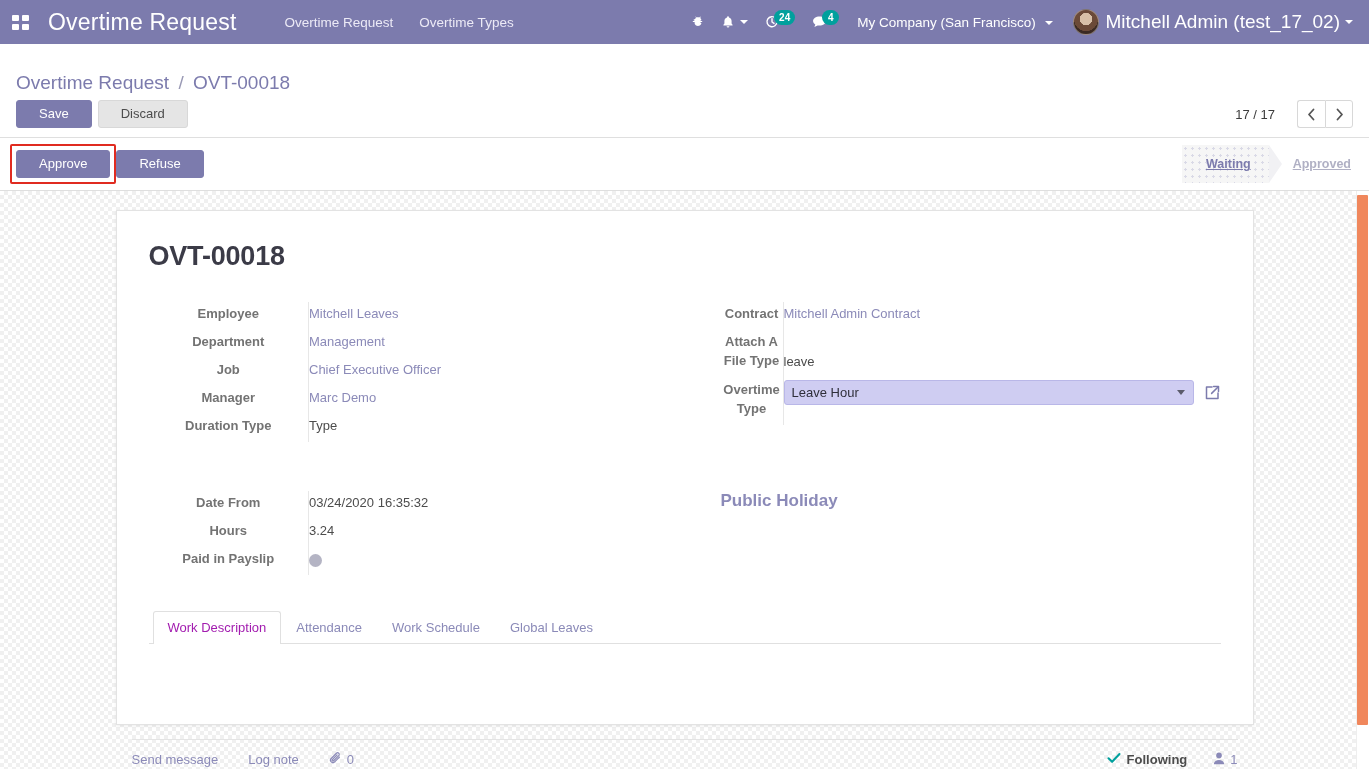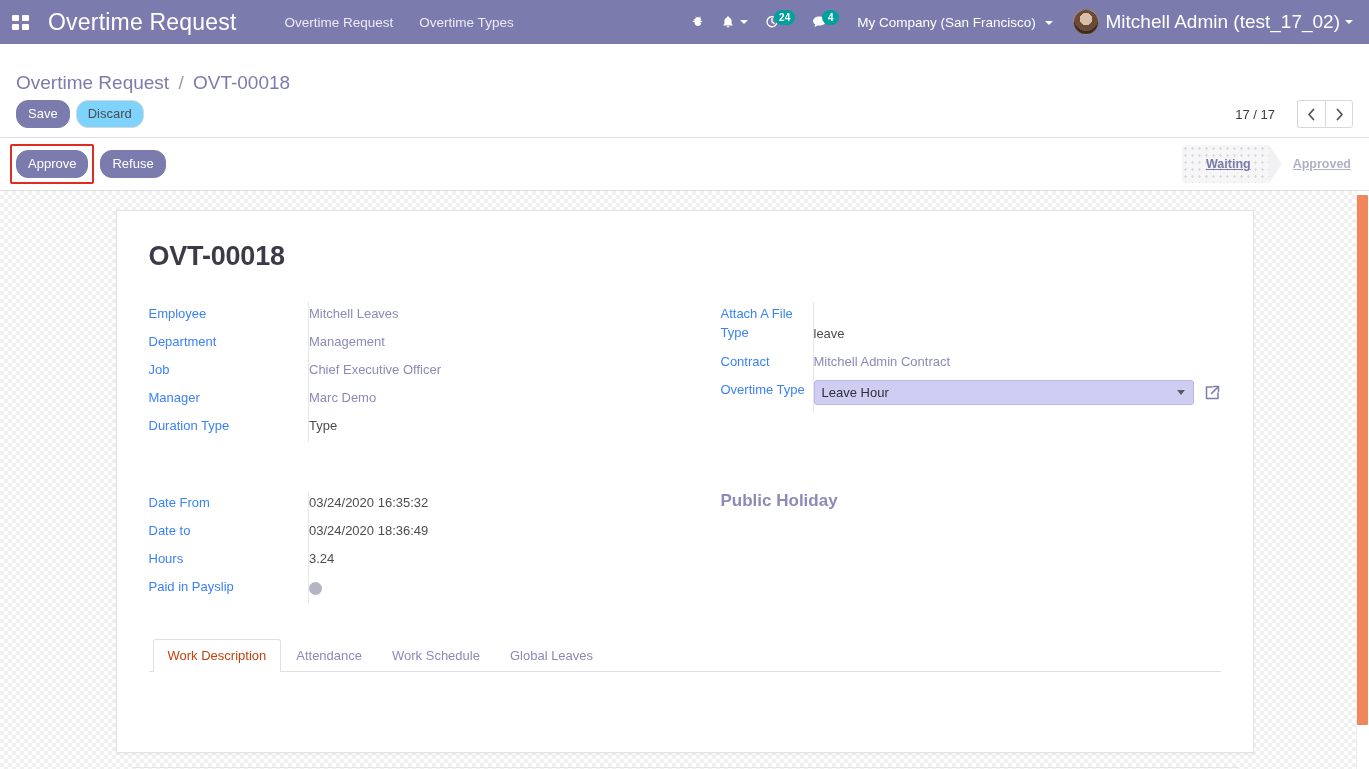--- a/index.html
+++ b/index.html
@@ -121,29 +121,29 @@
   .breadcrumb .bc-current { color: #7c7bad; }
 
   .cp-row {
     display: flex;
     align-items: center;
     padding-bottom: 9px;
   }
   .btn {
     font-size: 13px;
     line-height: 1.4;
-    padding: 4px 11px;
-    border-radius: 12px;
+    padding: 4px 22px;
+    border-radius: 3px;
     border: 1px solid transparent;
     cursor: pointer;
     white-space: nowrap;
     font-family: "Liberation Sans", sans-serif;
   }
   .btn-primary { background: #7c7bad; border-color: #7c7bad; color: #ffffff; }
-  .btn-secondary { background: #7dd3fc; border-color: #d8d8d8; color: #4c4c4c; }
+  .btn-secondary { background: #e5e5e5; border-color: #d8d8d8; color: #4c4c4c; }
   .btn + .btn { margin-left: 6px; }
 
   .cp-right { margin-left: auto; display: flex; align-items: center; }
   .pager-text { font-size: 13px; color: #3c3c3c; margin-right: 22px; white-space: nowrap; }
   .pager-btns { display: flex; }
   .pager-btn {
     width: 28px; height: 28px;
     background: #fff;
     border: 1px solid #d8d8d8;
     display: flex; align-items: center; justify-content: center;
@@ -162,21 +162,21 @@
     padding: 6px 0 6px 12px;
     position: relative;
     min-height: 39px;
     z-index: 15;
   }
   .approve-wrap {
     position: relative;
     padding: 4px;
     border: 2px solid #e02b20;
     border-radius: 2px;
-    margin-right: 6px;
+    margin-right: 0;
     margin-left: -2px;
   }
   .statusbar {
     margin-left: auto;
     display: flex;
     align-items: stretch;
     height: 38px;
     margin-top: -6px;
     margin-bottom: -6px;
     margin-right: 0;
@@ -255,24 +255,25 @@
     display: flex;
     gap: 0;
   }
   .col { width: 50%; }
   .col.right { padding-left: 36px; }
 
   table.fields { border-collapse: collapse; width: 100%; }
   table.fields td { vertical-align: top; padding: 2px 0 7px 0; font-size: 13px; }
   td.lbl {
     width: 160px;
-    font-weight: normal;
-    color: #3b82f6;
+    font-weight: bold;
+    color: #737373;
     padding-right: 10px;
     line-height: 19px;
+    text-align: center;
   }
   td.val {
     color: #4c4c4c;
     border-left: 1px solid #e7e7e7;
     padding-left: 14px;
     line-height: 19px;
   }
   .link-val { color: #8b8ab8; cursor: pointer; }
 
   .bool-toggle {
@@ -289,21 +290,21 @@
   select.field-select {
     appearance: none;
     -webkit-appearance: none;
     background: #cfcdf2;
     border: 1px solid #b9b7e8;
     border-radius: 3px;
     color: #2f2f3a;
     font-size: 13px;
     font-family: "Liberation Sans", sans-serif;
     padding: 4px 22px 4px 7px;
-    width: 380px;
+    width: 410px;
     height: 25px;
     cursor: pointer;
   }
   .sel-caret {
     margin-left: -17px;
     width: 0; height: 0;
     border-left: 4px solid transparent;
     border-right: 4px solid transparent;
     border-top: 5px solid #5b5b6b;
     pointer-events: none;
@@ -330,21 +331,21 @@
     padding: 8px 14px 9px 14px;
     font-size: 13px;
     color: #8b8ab8;
     cursor: pointer;
     border: 1px solid transparent;
     border-bottom: none;
     margin-bottom: -1px;
     white-space: nowrap;
   }
   .tab.active {
-    color: #c2410c;
+    color: #a21caf;
     background: #ffffff;
     border-color: #e0e0e0;
     border-radius: 3px 3px 0 0;
   }
   .tab-pane { min-height: 54px; }
 
   
   .chatter {
     width: 1138px;
     margin: 14px auto 0 auto;
@@ -530,26 +531,26 @@
             <td class="val">Type</td>
           </tr>
         </tbody>
           </table>
       </div>
 
       <div class="col right">
         <table class="fields">
           <tbody>
               <tr>
+            <td class="lbl">Contract</td>
+            <td class="val"><span class="link-val">Mitchell Admin Contract</span></td>
+          </tr>
+          <tr>
             <td class="lbl" style="padding-bottom:4px;">Attach A File Type</td>
             <td class="val" style="padding-top:22px;">leave</td>
-          </tr>
-          <tr>
-            <td class="lbl">Contract</td>
-            <td class="val"><span class="link-val">Mitchell Admin Contract</span></td>
           </tr>
           <tr>
             <td class="lbl">Overtime Type</td>
             <td class="val">
               <span class="sel-wrap">
                 <select class="field-select">
                   <option>Leave Hour</option>
                 </select>
                 <span class="sel-caret"></span>
                 <span class="ext-link">
@@ -570,24 +571,20 @@
     <div class="spacer-block"></div>
 
     <div class="fields-grid">
 
       <div class="col">
         <table class="fields">
           <tbody>
               <tr>
             <td class="lbl">Date From</td>
             <td class="val">03/24/2020 16:35:32</td>
-          </tr>
-          <tr>
-            <td class="lbl">Date to</td>
-            <td class="val">03/24/2020 18:36:49</td>
           </tr>
           <tr>
             <td class="lbl">Hours</td>
             <td class="val">3.24</td>
           </tr>
           <tr>
             <td class="lbl">Paid in Payslip</td>
             <td class="val">
               <span class="bool-toggle"></span>
             </td>

